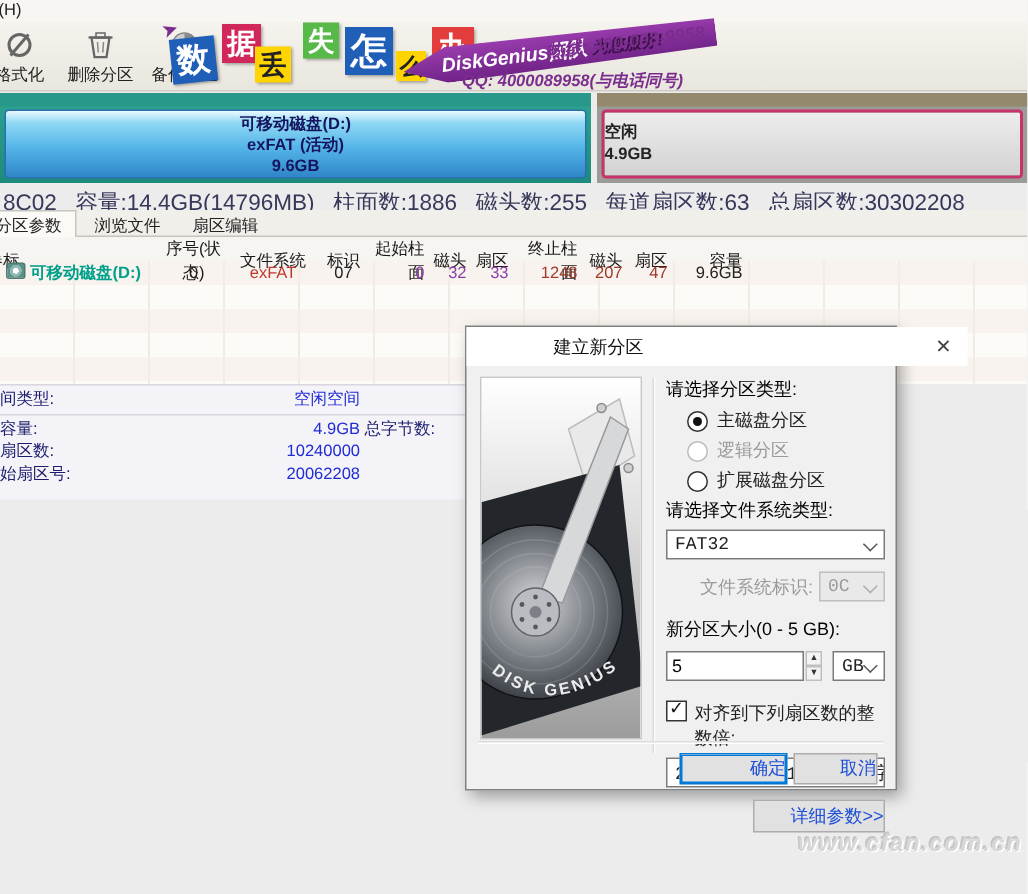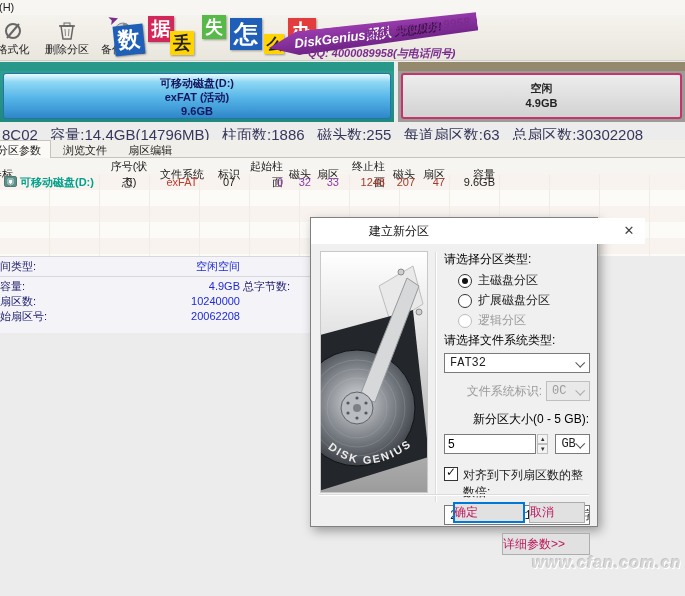--- a/index.html
+++ b/index.html
@@ -32,21 +32,21 @@
   
   .diskL{position:absolute;left:0;top:62px;width:394px;height:60px;
          background:linear-gradient(180deg,#2fa393 0,#1d8b7b 100%);}
   .diskL::before{content:"";position:absolute;left:0;top:0;width:100%;height:9px;background:#27988a;}
   .partbox{position:absolute;left:3px;top:11px;right:3px;height:46px;border:1px solid #2a6fae;border-radius:3px;
            background:linear-gradient(180deg,#eaf9ff 0,#8fd8f4 18%,#55b5e8 55%,#2f86c8 100%);
            text-align:center;font-size:11px;font-weight:bold;color:#14145f;line-height:14px;padding-top:2px;box-sizing:border-box;}
   .diskR{position:absolute;left:398px;top:62px;width:287px;height:60px;background:#9b9b97;}
   .diskR::before{content:"";position:absolute;left:0;top:0;width:100%;height:9px;background:#94896c;}
   .freebox{position:absolute;left:3px;top:11px;right:3px;height:46px;border:2px solid #c8336b;border-radius:3px;
-           background:linear-gradient(180deg,#ededed,#d2d2d2);text-align:center;font-size:11px;font-weight:bold;
+           background:linear-gradient(180deg,#ededed,#d2d2d2);font-size:11px;font-weight:bold;
            color:#222;line-height:15px;padding-top:6px;box-sizing:border-box;}
   
   .statusline{position:absolute;left:2px;top:126px;width:683px;height:14px;font-size:15px;color:#37375a;white-space:pre;}
   
   .tabbar{position:absolute;left:0;top:140px;width:685px;height:17px;background:#f1efe9;border-bottom:1px solid #c6c4bc;font-size:11px;}
   .tab{display:inline-block;padding:2px 9px 1px;color:#222;}
   .tab.active{background:#fbfaf7;border:1px solid #c6c4bc;border-bottom:1px solid #fbfaf7;margin-left:-13px;}
   
   .tablewrap{position:absolute;left:0;top:158px;width:685px;height:98px;background:#fcfbf8;
      background-image:repeating-linear-gradient(180deg,rgba(250,243,240,.0) 0 16px,rgba(244,236,230,.55) 16px 32px),
@@ -93,21 +93,21 @@
   .combo.disabled .chev{border-color:#aaa;}
   .fsid-row{display:flex;justify-content:flex-end;align-items:center;margin-top:8px;height:20px;}
   .fsid-row .dlabel{margin-right:4px;}
   .sizerow{display:flex;align-items:center;margin-top:6px;}
   .editbox{width:84px;height:18px;border:1px solid #7a7a7a;background:#fff;font-size:12px;padding:0 3px;font-family:inherit;}
   .spin{width:14px;height:20px;display:flex;flex-direction:column;margin-left:1px;}
   .spin div{flex:1;border:1px solid #bfbfbf;background:#f3f3f3;font-size:6px;line-height:8px;text-align:center;color:#333;}
   .checkrow{display:flex;align-items:flex-start;margin-top:13px;}
   .checkbox{width:12px;height:12px;border:1px solid #333;background:#fff;margin-right:5px;position:relative;flex:0 0 auto;}
   .checkbox.checked::after{content:"✓";position:absolute;left:1px;top:-3px;font-size:12px;color:#111;}
-  .btn{display:inline-block;background:#e1e1e1;border:1px solid #adadad;text-align:left;font-size:12px;color:#be185d;}
+  .btn{display:inline-block;background:#e1e1e1;border:1px solid #adadad;text-align:right;font-size:12px;color:#1d4ed8;}
   .detailbtn{position:absolute;right:0;top:0;width:86px;height:20px;line-height:20px;}
   .hsep{position:absolute;left:8px;right:8px;top:276px;height:1px;background:#dcdcdc;border-bottom:1px solid #fff;}
   .dfooter{position:absolute;left:0;top:283px;width:100%;height:24px;}
   .okbtn{position:absolute;left:142px;top:1px;width:70px;height:19px;line-height:19px;border:1px solid #0078d7;box-shadow:inset 0 0 0 1px #0078d7;}
   .cancelbtn{position:absolute;left:218px;top:1px;width:54px;height:19px;line-height:19px;}
 </style>
 </head>
 <body>
 
 <div class="app">
@@ -289,43 +289,43 @@
     <div class="vsep"></div>
 
     <div class="dcol">
       <div class="dlabel">请选择分区类型:</div>
 
       <div class="radio-row">
         <span class="radio checked"></span>
         <span>主磁盘分区</span>
       </div>
       <div class="radio-row">
+        <span class="radio disabled"></span>
+        <span class="dis-text">逻辑分区</span>
+      </div>
+      <div class="radio-row">
         <span class="radio"></span>
         <span>扩展磁盘分区</span>
-      </div>
-      <div class="radio-row">
-        <span class="radio disabled"></span>
-        <span class="dis-text">逻辑分区</span>
       </div>
 
       <div class="dlabel" style="margin-top:4px;">请选择文件系统类型:</div>
       <div class="combo" style="margin-top:4px;">
         <span class="cval">FAT32</span>
         <span class="chev"></span>
       </div>
 
       <div class="fsid-row">
         <span class="dlabel dis-text">文件系统标识:</span>
         <div class="combo disabled" style="width:44px;">
           <span class="cval">0C</span>
           <span class="chev"></span>
         </div>
       </div>
 
-      <div class="dlabel" style="margin-top:10px;margin-left:29px;">新分区大小(0 - 5 GB):</div>
+      <div class="dlabel" style="margin-top:10px;">新分区大小(0 - 5 GB):</div>
       <div class="sizerow">
         <input class="editbox" value="5" style="">
         <div class="spin">
           <div>▲</div>
           <div>▼</div>
         </div>
         <div class="combo" style="width:42px;margin-left:7px;">
           <span class="cval">GB</span>
           <span class="chev"></span>
         </div>

